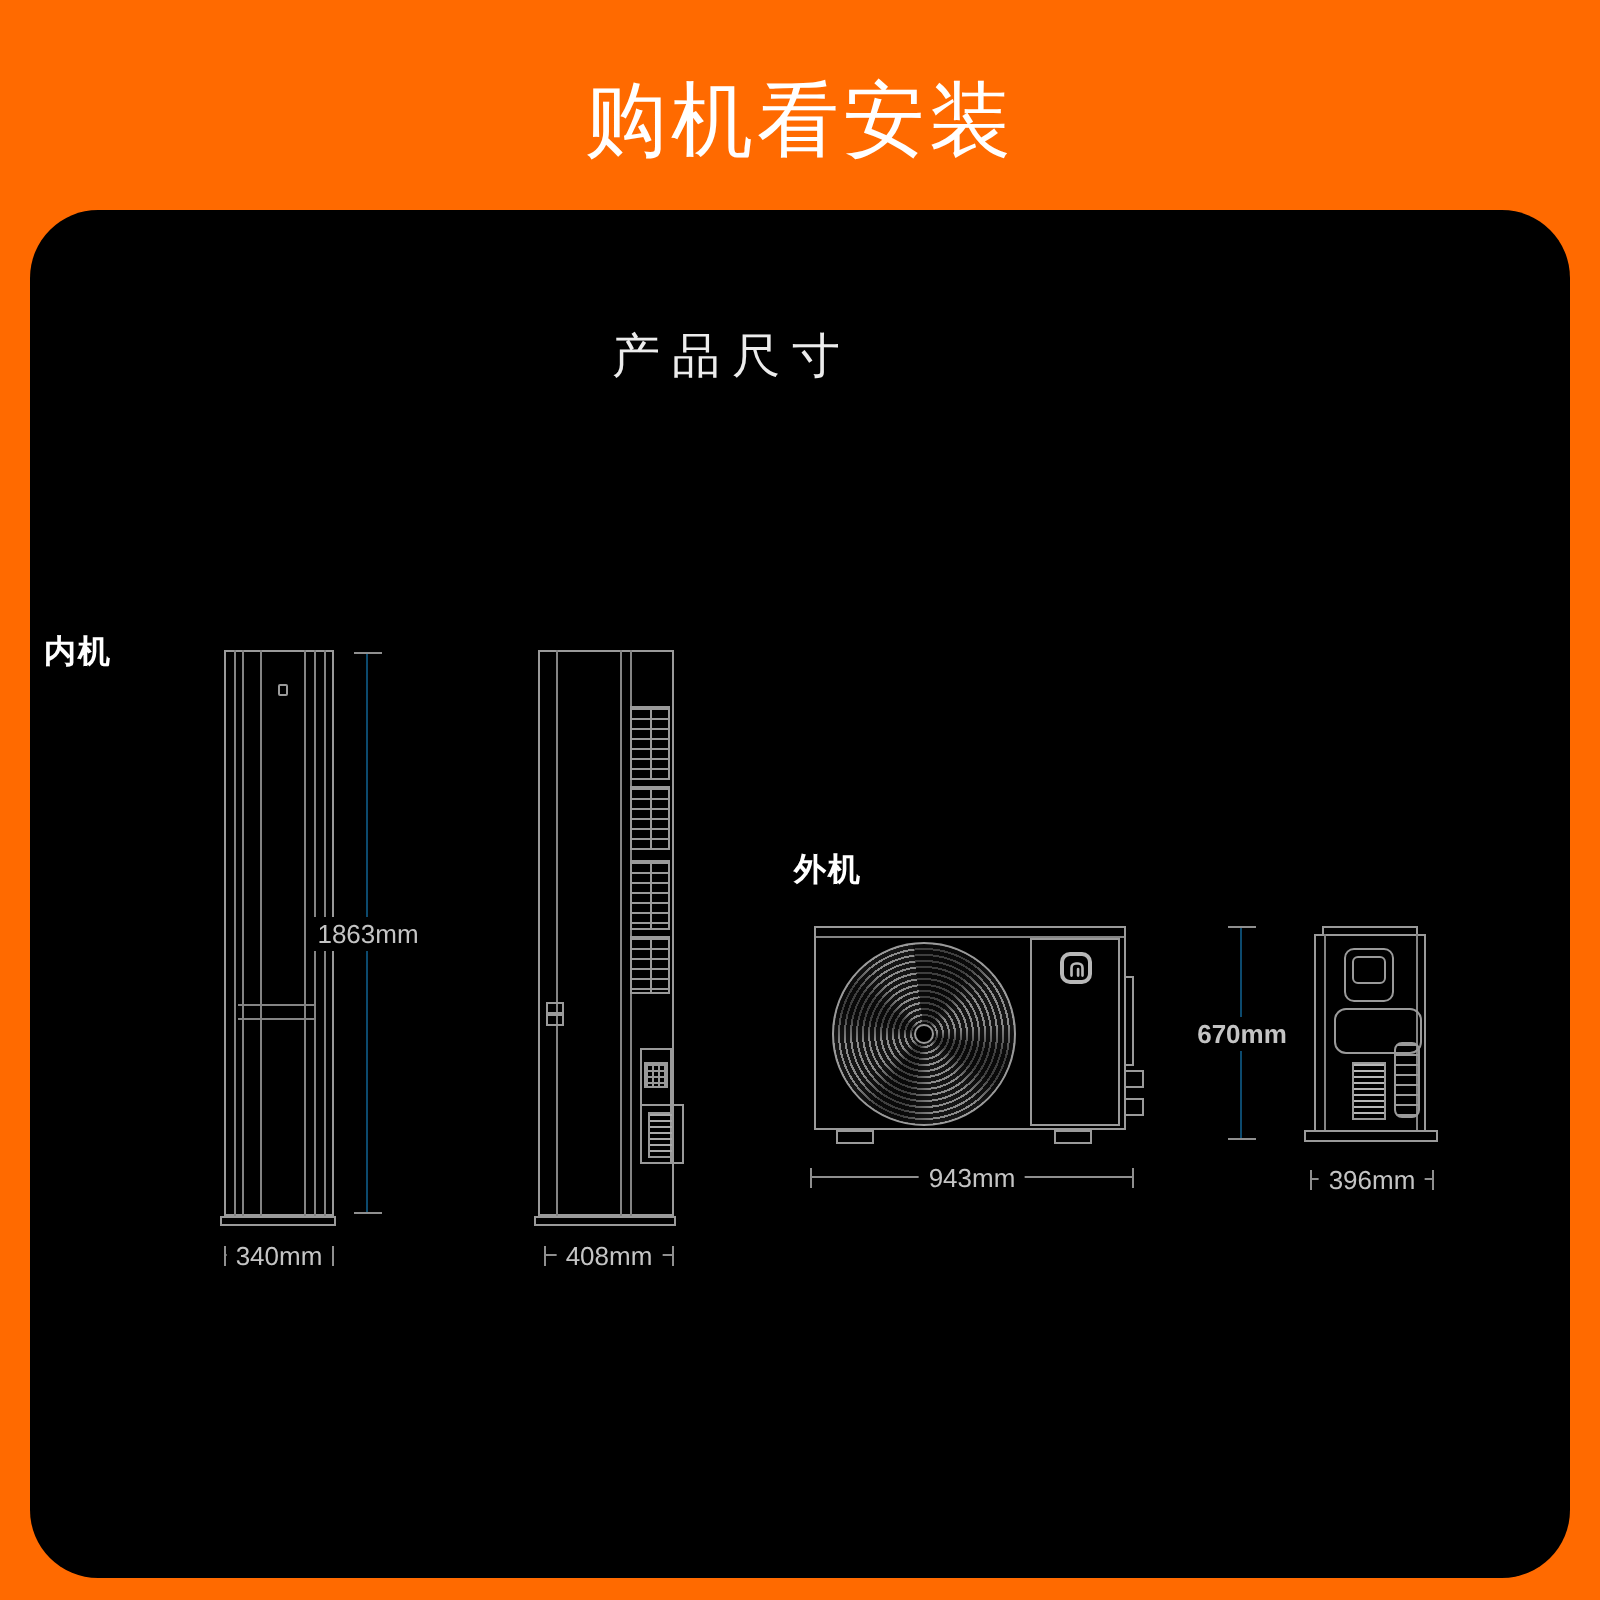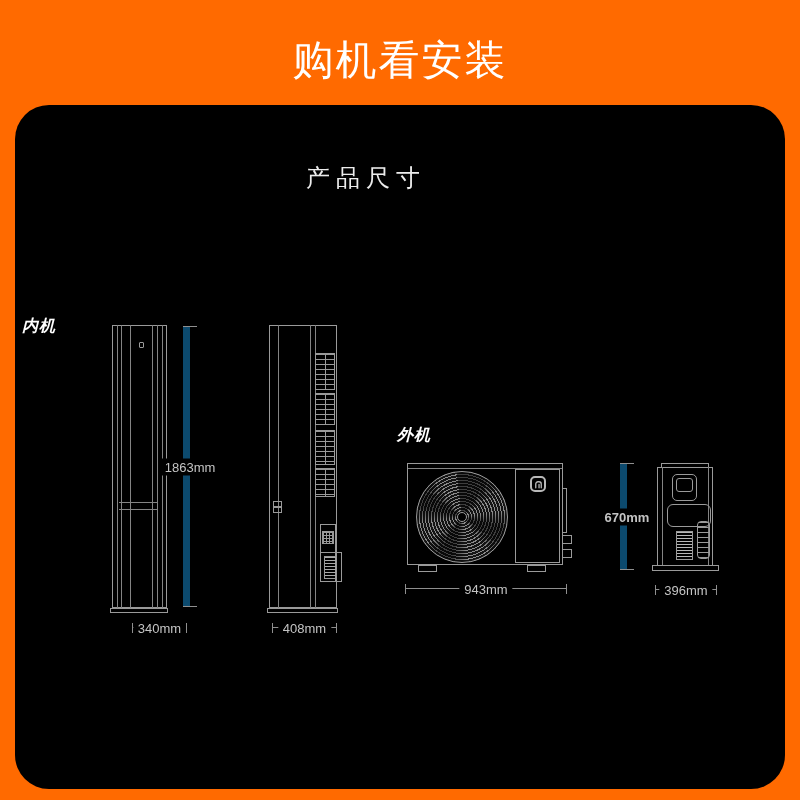--- a/index.html
+++ b/index.html
@@ -23,36 +23,36 @@
     position:absolute; left:15px; top:105px; width:770px; height:684px;
     background:#000000; border-radius:34px;
   }
   .panel-title {
     position:absolute; top:162px; left:0; width:732px;
     text-align:center; color:#ececec;
     font-size:24px; font-weight:500; letter-spacing:6px;
   }
   .unit-label {
     position:absolute; color:#ffffff; font-size:16px; font-weight:700;
-    letter-spacing:1px; white-space:nowrap;font-style:italic;
+    letter-spacing:1px; white-space:nowrap;
   }
 
   
   .rect { position:absolute; border:1px solid #9a9a9a; }
   .vline { position:absolute; width:1px; background:#848484; }
   .hline { position:absolute; height:1px; background:#848484; }
 
   
   .dim-h { position:absolute; height:0; border-top:1px solid #8f8f8f; }
   .dim-h::before, .dim-h::after {
     content:""; position:absolute; top:-5px; width:1px; height:10px; background:#8f8f8f;
   }
   .dim-h::before { left:0; }
   .dim-h::after { right:0; }
-  .dim-v { position:absolute; width:0; border-left:7px solid #0c4a6e; }
+  .dim-v { position:absolute; width:0; border-left:1px solid #0c4a6e; }
   .dim-v::before, .dim-v::after {
     content:""; position:absolute; left:-7px; width:14px; height:1px; background:#8f8f8f;
   }
   .dim-v::before { top:0; }
   .dim-v::after { bottom:0; }
   .dim-label {
     position:absolute; background:#000; color:#c4c4c4;
     font-size:13px; white-space:nowrap; padding:1px 5px;
   }
   .dim-h .dim-label { left:50%; top:0; transform:translate(-50%,-50%); }
@@ -123,21 +123,21 @@
   <div class="vline" style="left:152px; top:325px; height:283px;"></div>
   <div class="vline" style="left:157px; top:325px; height:283px;"></div>
   <div class="vline" style="left:162px; top:325px; height:283px;"></div>
   <div class="rect" style="left:139px; top:342px; width:5px; height:6px; border-radius:1px;"></div>
   <div class="hline" style="left:119px; top:502px; width:39px;"></div>
   <div class="hline" style="left:119px; top:509px; width:39px;"></div>
   <div class="rect" style="left:110px; top:608px; width:58px; height:5px;"></div>
   <div class="dim-v" style="left:183px; top:326px; height:281px;">
     <span class="dim-label">1863mm</span>
   </div>
-  <div class="dim-h" style="left:112px; top:627px; width:55px;margin-left:20px;">
+  <div class="dim-h" style="left:112px; top:627px; width:55px;">
     <span class="dim-label">340mm</span>
   </div>
 </div>
 
 <div>
   <div class="rect" style="left:269px; top:325px; width:68px; height:283px;"></div>
   <div class="vline" style="left:278px; top:325px; height:283px;"></div>
   <div class="vline" style="left:310px; top:325px; height:283px;"></div>
   <div class="vline" style="left:315px; top:325px; height:283px;"></div>
   <div class="vent-ladder" style="left:315px; top:353px; width:20px; height:37px;"></div>

